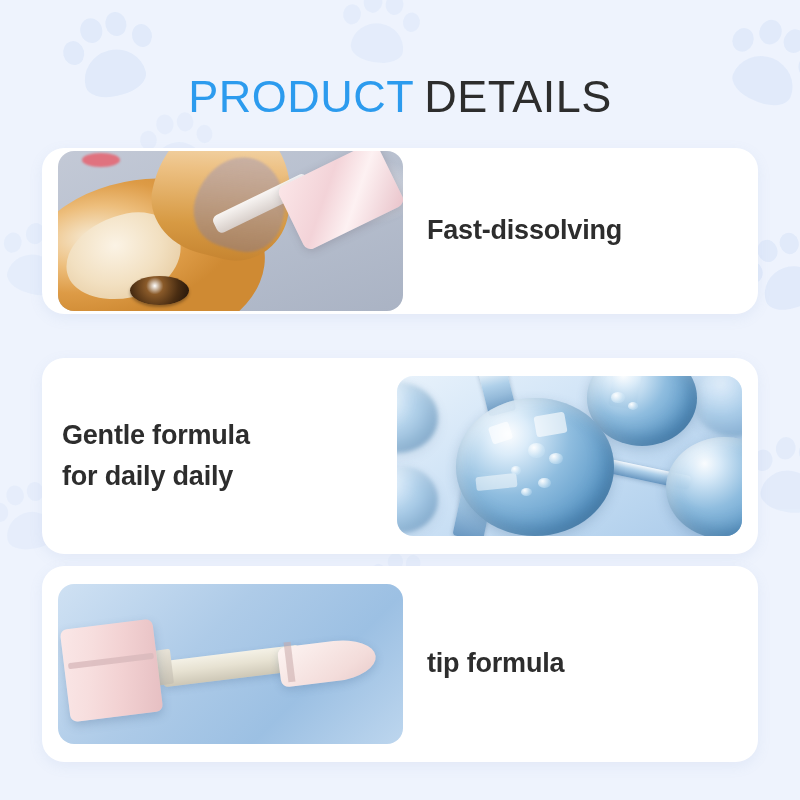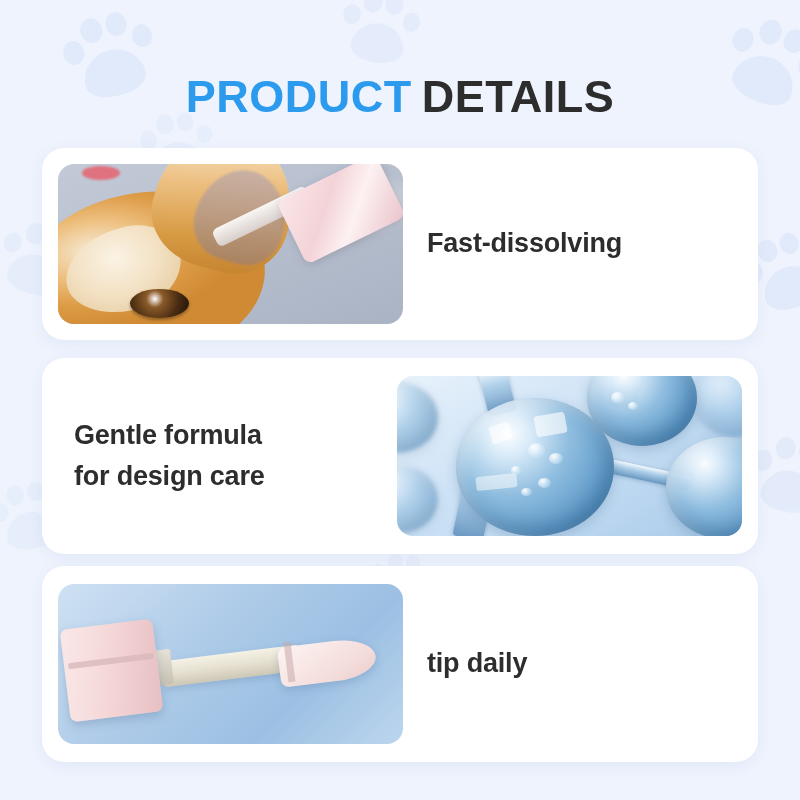--- a/index.html
+++ b/index.html
@@ -53,41 +53,41 @@
   .paw .t4 { left: 75%; top: 22%; width: 20%; height: 23%; }
 
   
   .page-title {
     position: absolute;
     left: 0;
     top: 44px;
     width: 800px;
     text-align: center;
     font-size: 45px;
-    font-weight: 700;
+    font-weight: 400;
     letter-spacing: 0.5px;
     line-height: 1;
     white-space: nowrap;
   }
   .page-title .accent { color: #2c9bee; }
   .page-title .plain  { color: #2d2d2d; margin-left: 10px; }
 
   
   .card {
     position: absolute;
     left: 42px;
     width: 716px;
     background: #ffffff;
     border-radius: 22px;
     box-shadow: 0 4px 14px rgba(120, 150, 200, 0.10);
     display: flex;
     align-items: center;
     overflow: hidden;
   }
-  #card-1 { top: 148px; height: 192px; }
+  #card-1 { top: 148px; height: 166px; }
   #card-2 { top: 358px; height: 196px; }
   #card-3 { top: 566px; height: 196px; }
 
   .card.text-right { flex-direction: row; }
   .card.text-left  { flex-direction: row-reverse; }
 
   .media {
     flex: 0 0 345px;
     height: 160px;
     margin: 0 16px;
@@ -99,21 +99,21 @@
   .caption {
     flex: 1 1 auto;
     padding: 0 20px 0 8px;
     color: #2d2d2d;
     font-size: 27px;
     font-weight: 800;
     line-height: 1.52;
     letter-spacing: -0.2px;
   }
   .card.text-left .caption {
-    padding: 0 8px 0 32px;
+    padding: 0 8px 0 20px;
   }
   .caption .line { display: block; }
 
   
   .img-corgi {
     background: linear-gradient(160deg, #c3c9d6 0%, #b8c0cf 45%, #aab3c4 100%);
   }
   .corgi-head {
     position: absolute;
     left: -12%;
@@ -422,31 +422,31 @@
       <div class="mol-bubble" style="left:38%; top:42%; width:5%;  height:9%;"></div>
       <div class="mol-bubble" style="left:44%; top:48%; width:4%;  height:7%;"></div>
       <div class="mol-bubble" style="left:33%; top:56%; width:3%;  height:6%;"></div>
       <div class="mol-bubble" style="left:41%; top:64%; width:3.5%; height:6%;"></div>
       <div class="mol-bubble" style="left:36%; top:70%; width:3%;  height:5%;"></div>
       <div class="mol-bubble" style="left:62%; top:10%; width:4%;  height:7%;"></div>
       <div class="mol-bubble" style="left:67%; top:16%; width:3%;  height:5%;"></div>
     </div>
     <div class="caption">
       <span class="line">Gentle formula</span>
-      <span class="line">for design care</span>
+      <span class="line">for daily daily</span>
     </div>
   </div>
 
   <div class="card text-right" id="card-3">
     <div class="media img-dropper">
       <div class="drp-tube"></div>
       <div class="drp-neck"></div>
       <div class="drp-tip"></div>
       <div class="drp-tip-seam"></div>
       <div class="drp-cap"></div>
       <div class="drp-cap-ring"></div>
     </div>
     <div class="caption">
-      <span class="line">tip daily</span>
+      <span class="line">tip formula</span>
     </div>
   </div>
 
 </div>
 
 </body></html>

